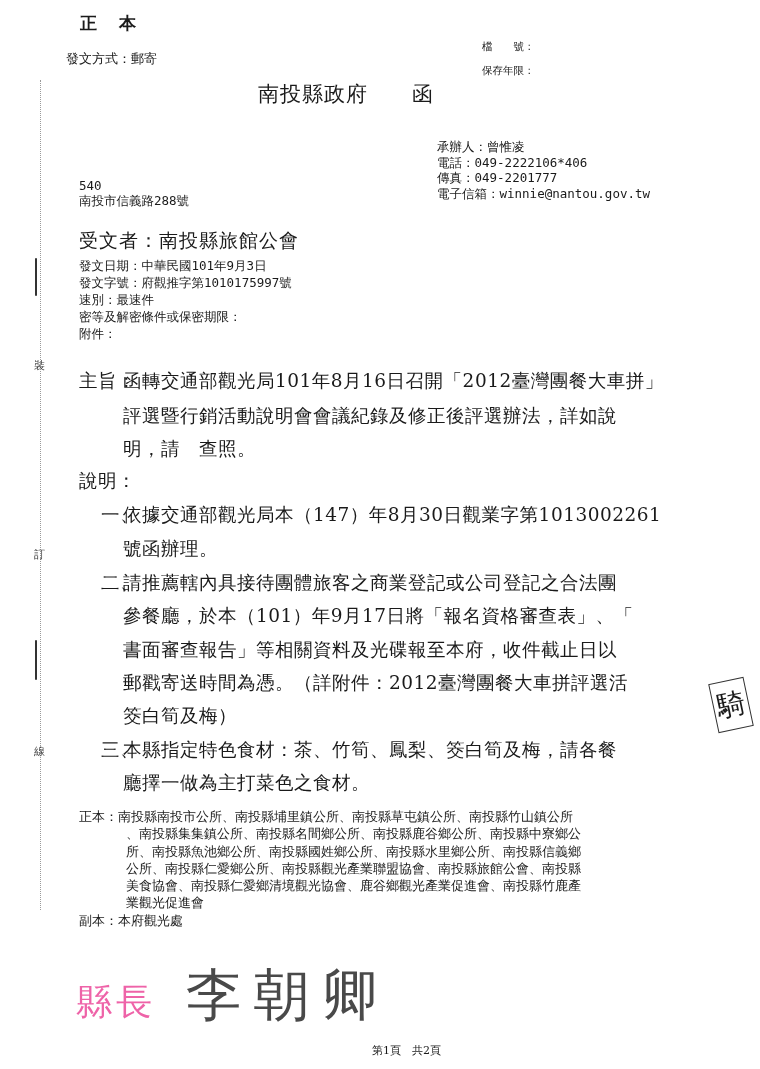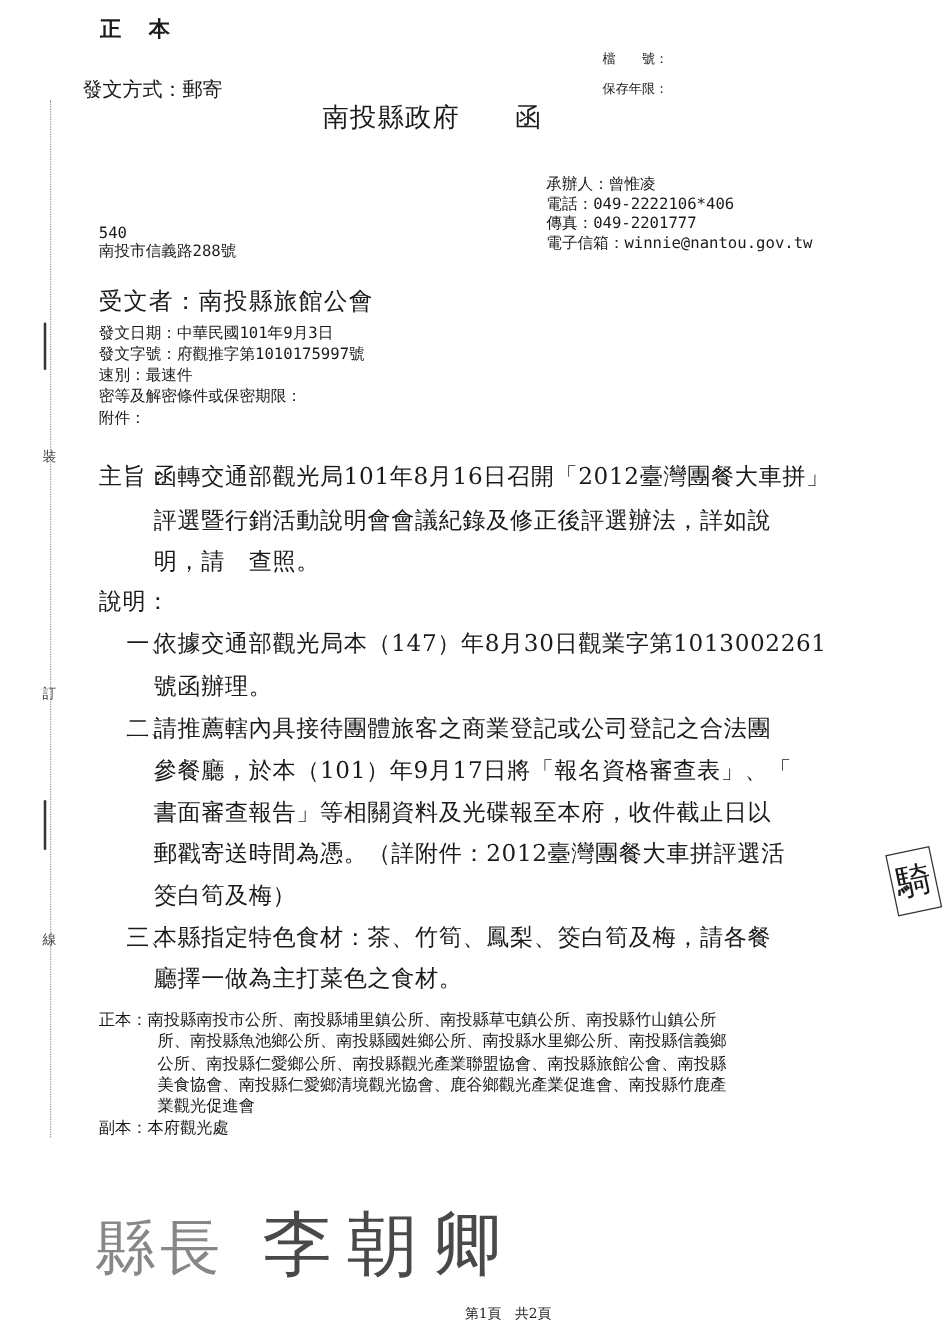--- a/index.html
+++ b/index.html
@@ -7,21 +7,21 @@
          font-family:"DejaVu Serif", "Liberation Serif", serif; color:#1a1a1a; }
   .abs { position:absolute; white-space:nowrap; }
   .mono { font-family:"DejaVu Sans Mono","Liberation Mono", monospace; }
 
   
   .bind-line { position:absolute; left:40px; top:80px; height:830px; border-left:1px dotted #9a9a9a; }
   .bind-mark { position:absolute; left:35px; width:2px; background:#333; border-radius:1px; }
   .bind-char { position:absolute; left:34px; font-size:11px; color:#444; }
 
   .copy-type { left:80px; top:12px; font-size:17px; font-weight:bold; letter-spacing:8px; }
-  .send-method { left:66px; top:50px; font-size:16px;margin-top:12px; }
+  .send-method { left:66px; top:50px; font-size:13px; }
   .file-no { left:482px; top:40px; font-size:10.5px; }
   .retention { left:482px; top:64px; font-size:10.5px; }
   .doc-title { left:258px; top:80px; font-size:21px; letter-spacing:1px; }
 
   .sender-block { left:437px; top:139px; font-size:12.5px; line-height:15.5px; }
   .sender-block div { white-space:nowrap; }
 
   .recv-zip { left:79px; top:178px; font-size:12.5px; }
   .recv-addr { left:79px; top:193px; font-size:12.5px; }
   .recipient { left:79px; top:228px; font-size:19px; letter-spacing:1px; }
@@ -32,21 +32,21 @@
   .body-text { font-size:18.5px; letter-spacing:0.5px; }
   .para-line { position:absolute; left:123px; white-space:nowrap; }
   .lbl { position:absolute; white-space:nowrap; }
 
   .dist { position:absolute; left:79px; top:808px; font-size:13px; line-height:17.3px; }
   .dist .row { white-space:nowrap; }
   .dist .ind { padding-left:47px; }
 
   .signature { left:76px; top:958px; font-size:56px; color:#2a2a2a; letter-spacing:12px;
                font-family:"DejaVu Serif", serif; opacity:0.85; }
-  .signature .small { font-size:48px; color:#737373; letter-spacing:4px; }
+  .signature .small { font-size:36px; color:#ec4899; letter-spacing:4px; }
   .page-no { left:372px; top:1043px; font-size:11px; }
 
   .seal { position:absolute; left:713px; top:680px; width:34px; height:48px; border:1px solid #333;
           transform:rotate(-12deg); display:flex; align-items:center; justify-content:center;
           font-size:28px; overflow:hidden; }
 </style>
 </head>
 <body>
 
 <div class="bind-line"></div>
@@ -106,20 +106,21 @@
   <div class="para-line" style="top:737px;">本縣指定特色食材：茶、竹筍、鳳梨、筊白筍及梅，請各餐</div>
   <div class="para-line" style="top:770px;">廳擇一做為主打菜色之食材。</div>
 </div>
 
 <div class="seal">
     <span>騎</span>
   </div>
 
 <div class="dist">
   <div class="row"><span>正本：</span><span>南投縣南投市公所、南投縣埔里鎮公所、南投縣草屯鎮公所、南投縣竹山鎮公所</span></div>
+  <div class="row ind">、南投縣集集鎮公所、南投縣名間鄉公所、南投縣鹿谷鄉公所、南投縣中寮鄉公</div>
   <div class="row ind">所、南投縣魚池鄉公所、南投縣國姓鄉公所、南投縣水里鄉公所、南投縣信義鄉</div>
   <div class="row ind">公所、南投縣仁愛鄉公所、南投縣觀光產業聯盟協會、南投縣旅館公會、南投縣</div>
   <div class="row ind">美食協會、南投縣仁愛鄉清境觀光協會、鹿谷鄉觀光產業促進會、南投縣竹鹿產</div>
   <div class="row ind">業觀光促進會</div>
   <div class="row"><span>副本：</span><span>本府觀光處</span></div>
 </div>
 
 <div class="abs signature">
   <span class="small">縣長</span>
   <span>李朝卿</span>

